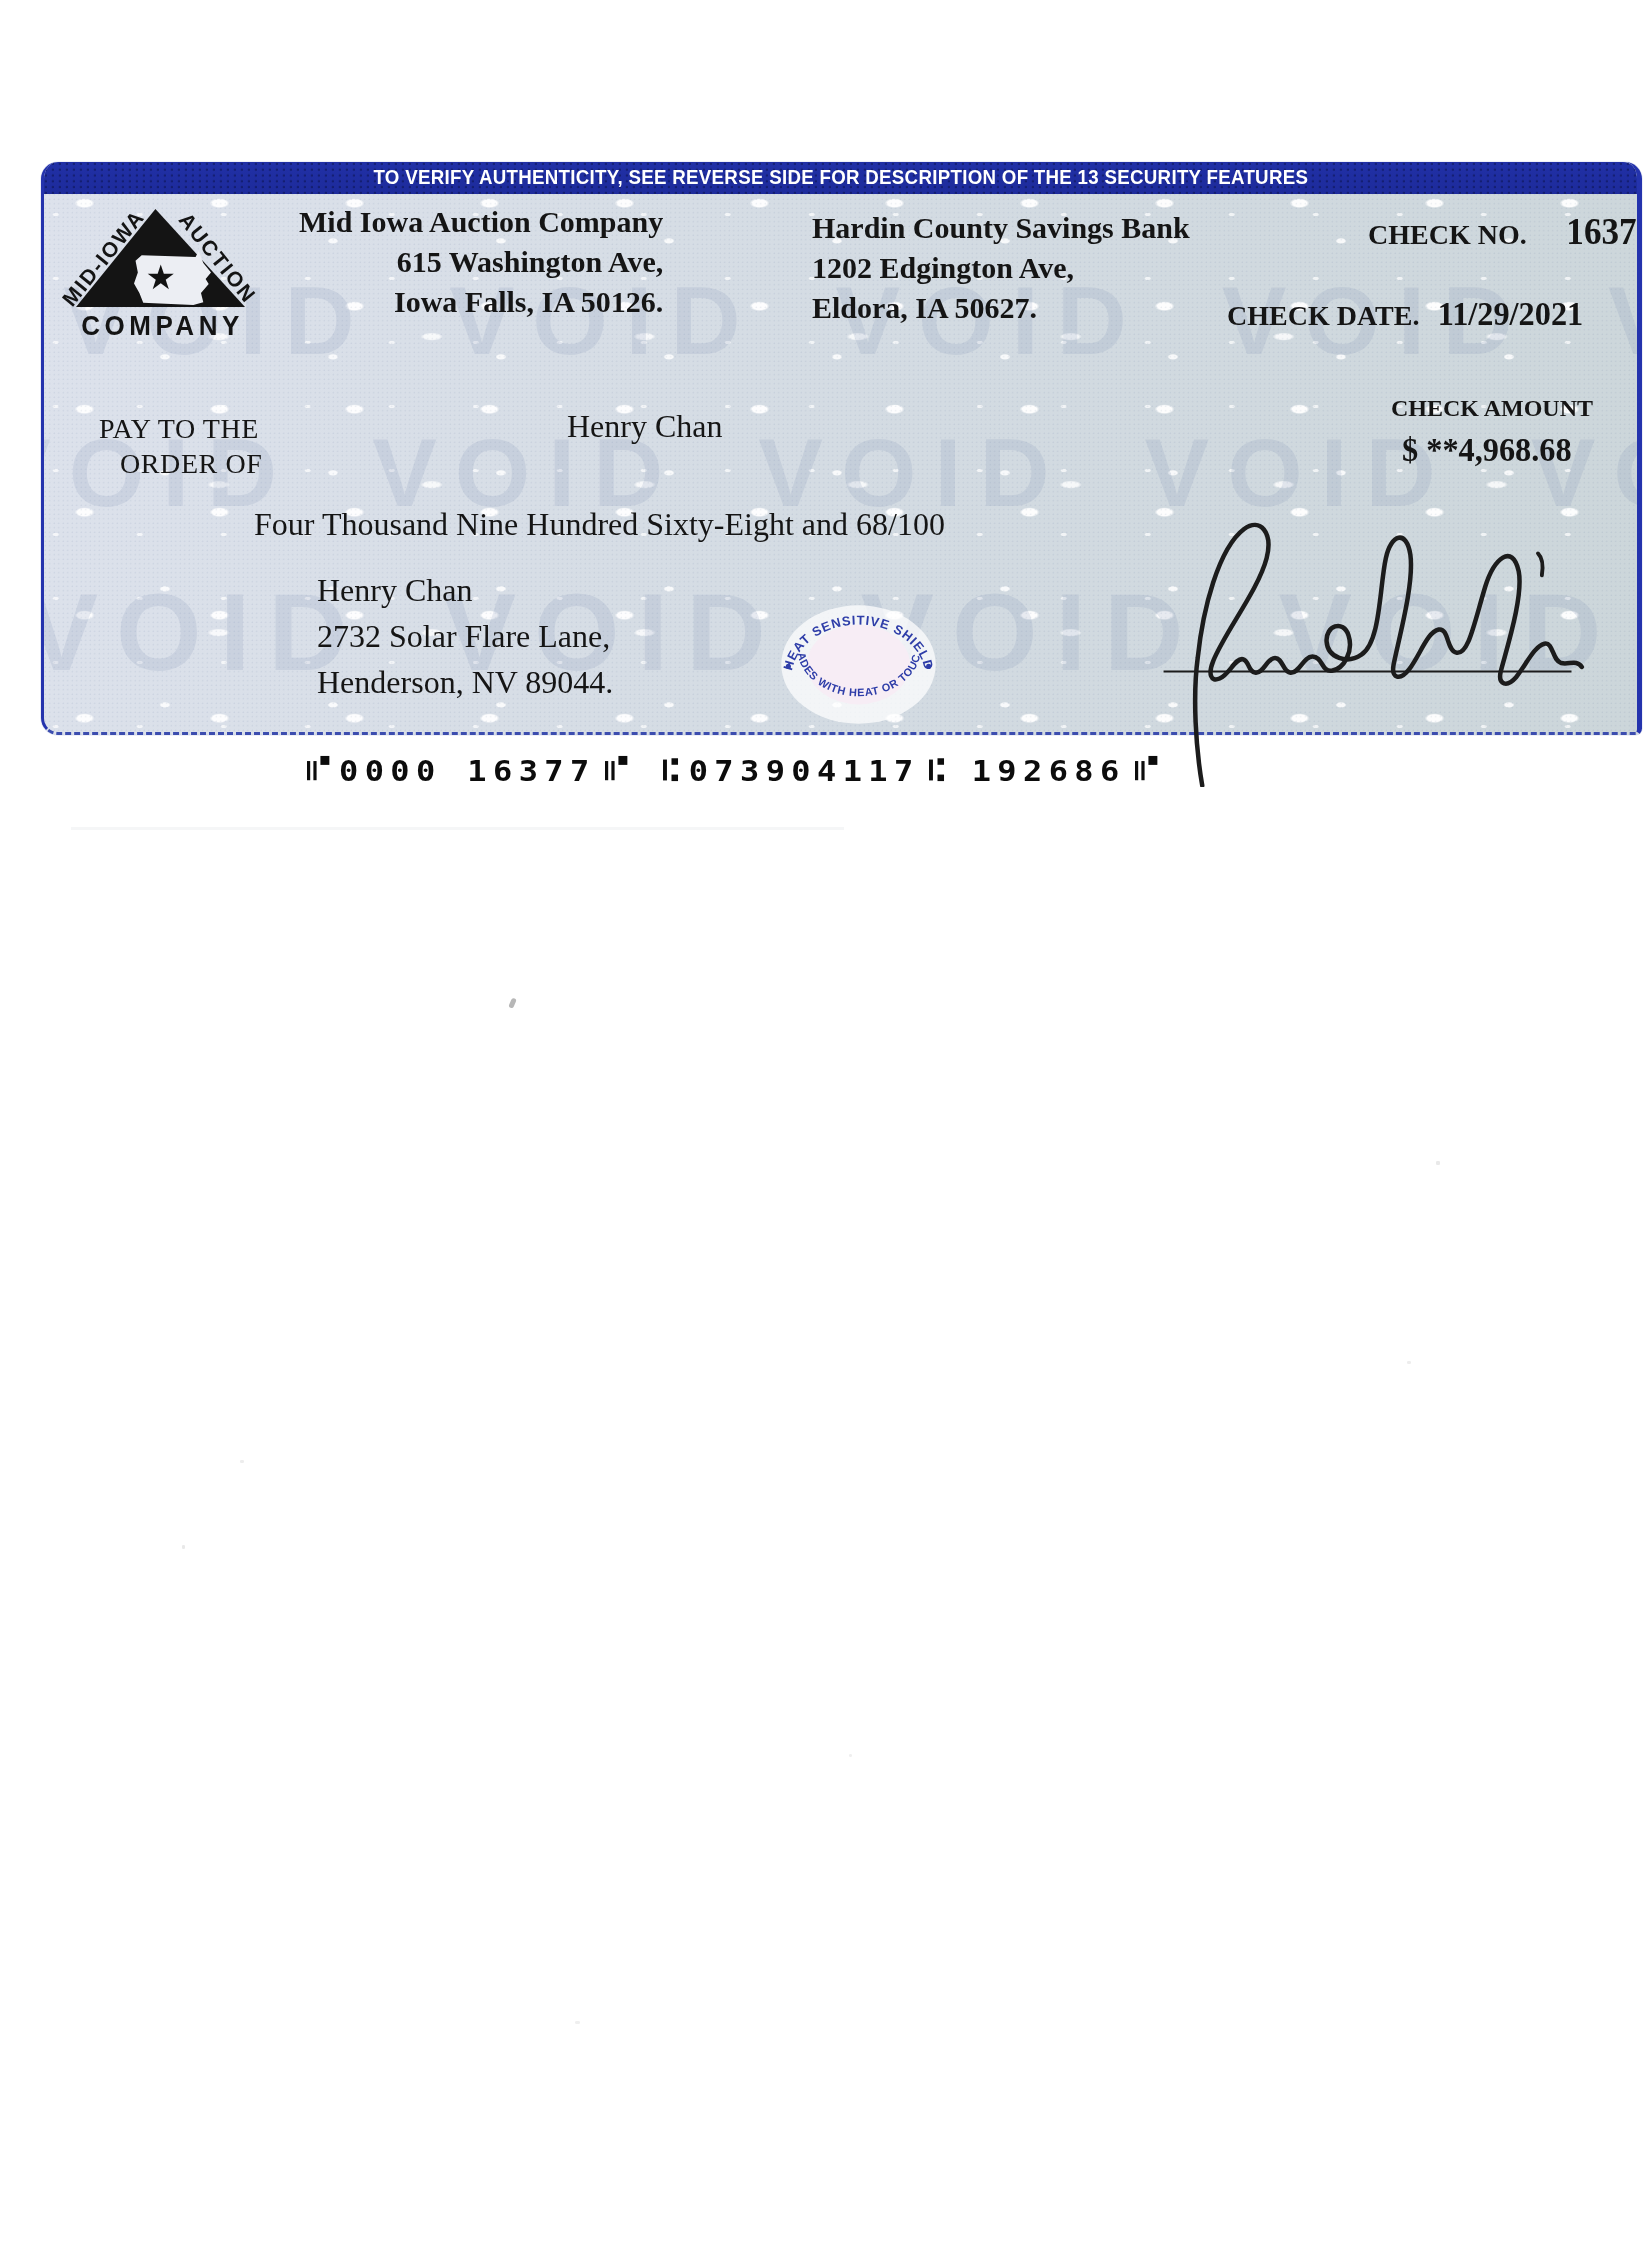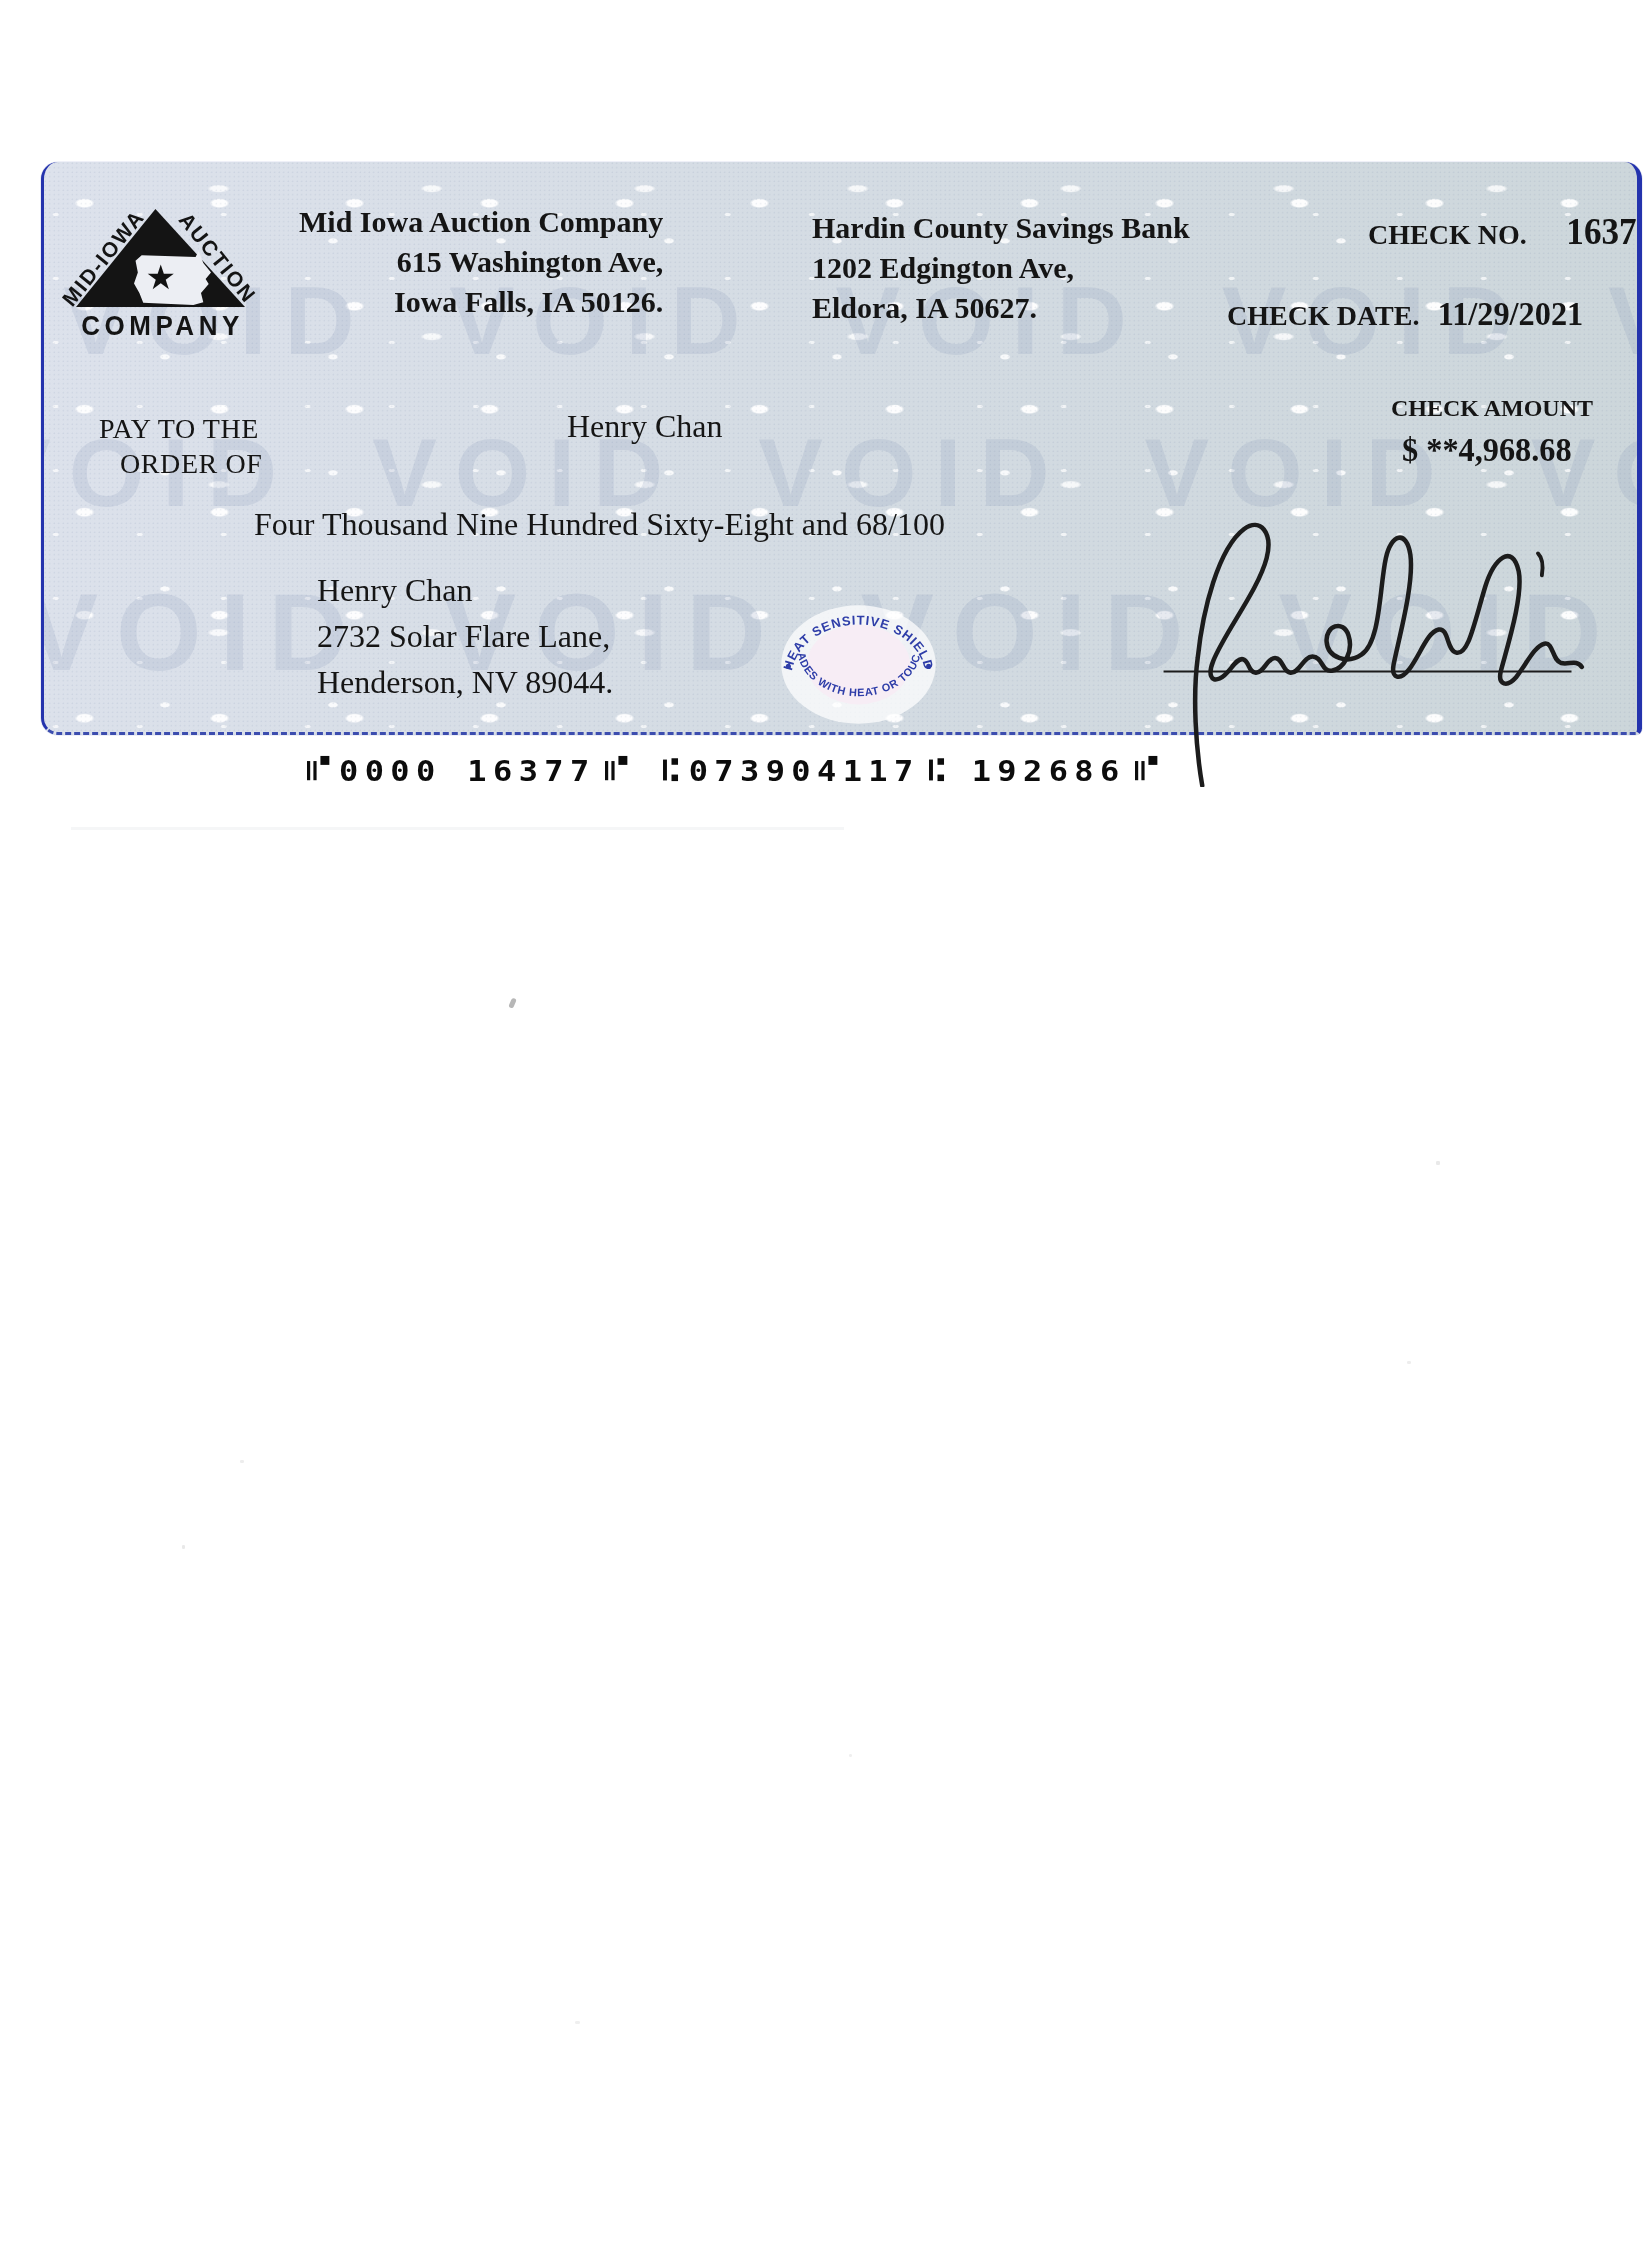--- a/index.html
+++ b/index.html
@@ -113,20 +113,23 @@
 </style>
 </head>
 <body>
 
 <div class="check">
 
   <div class="wm-row wm-1"><span>VOID</span><span>VOID</span><span>VOID</span><span>VOID</span><span>VOID</span></div>
   <div class="wm-row wm-2"><span>VOID</span><span>VOID</span><span>VOID</span><span>VOID</span><span>VOID</span></div>
   <div class="wm-row wm-3"><span>VOID</span><span>VOID</span><span>VOID</span><span>VOID</span></div>
 
+  <div class="banner">
+    <div class="banner-text">TO VERIFY AUTHENTICITY, SEE REVERSE SIDE FOR DESCRIPTION OF THE 13 SECURITY FEATURES</div>
+  </div>
 
   <div class="logo">
     <div class="logo-side logo-left">MID-IOWA</div>
     <div class="logo-side logo-right">AUCTION</div>
     <div class="logo-tri"></div>
     <div class="logo-iowa">
       <span class="logo-star">★</span>
     </div>
     <div class="logo-bottom">COMPANY</div>
   </div>

